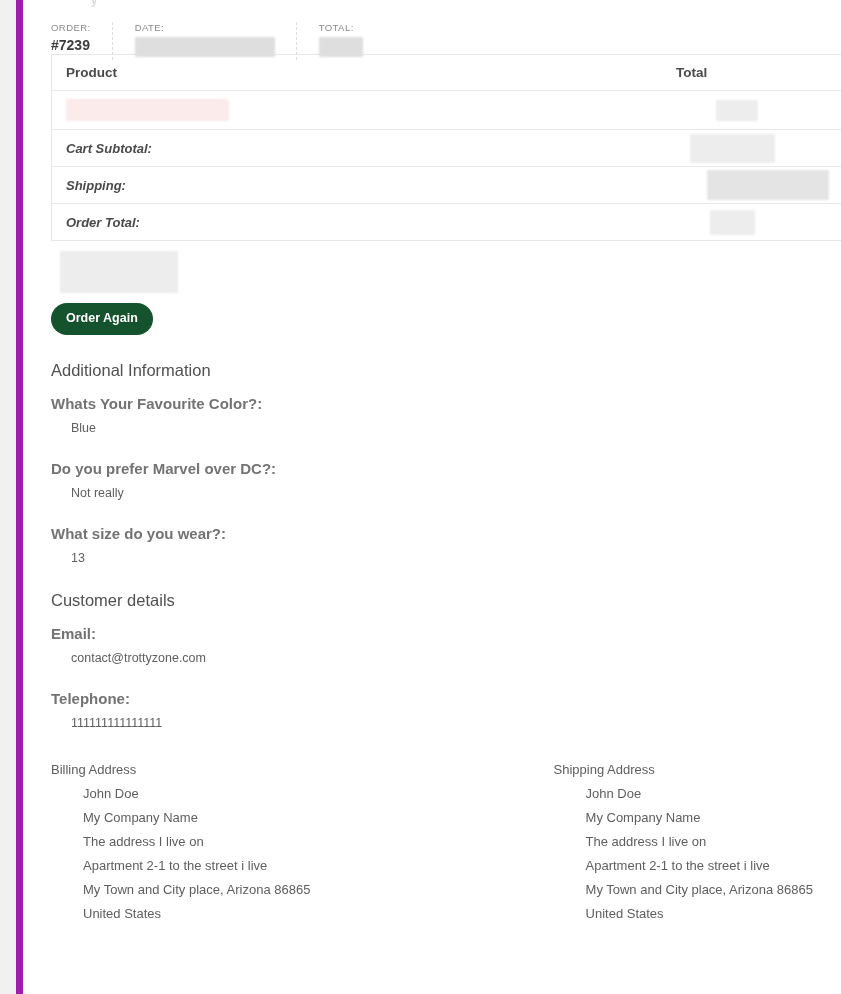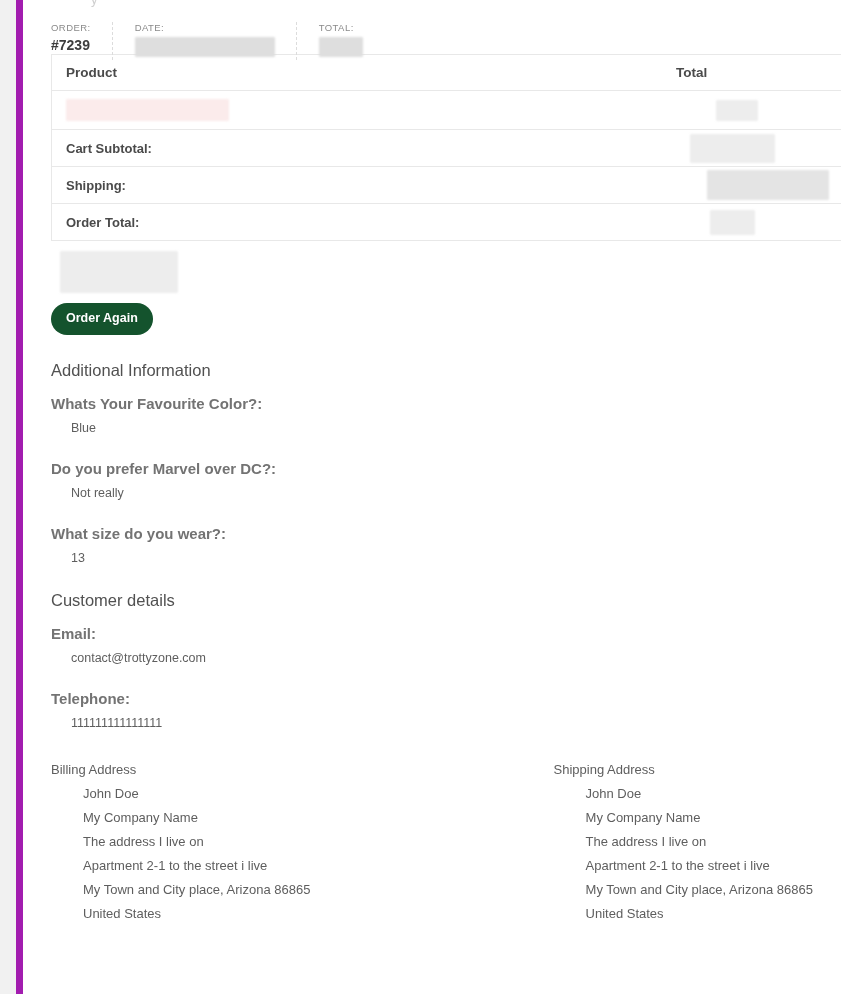--- a/index.html
+++ b/index.html
@@ -143,20 +143,21 @@
     font-size: 13px;
     color: #4a4a4a;
     height: 37px;
   }
   td.label-cell, th.prod-col { width: 610px; }
   td.total-cell, th.total-col { width: 202px; }
   td.label-cell {
     font-weight: bold;
     font-size: 13px;
     color: #454545;
+    font-style: italic;
   }
   tr.product-row td { height: 39px; }
 
   
   .below-table {
     position: relative;
     height: 62px;
   }
   .below-table .redact {
     position: absolute;

